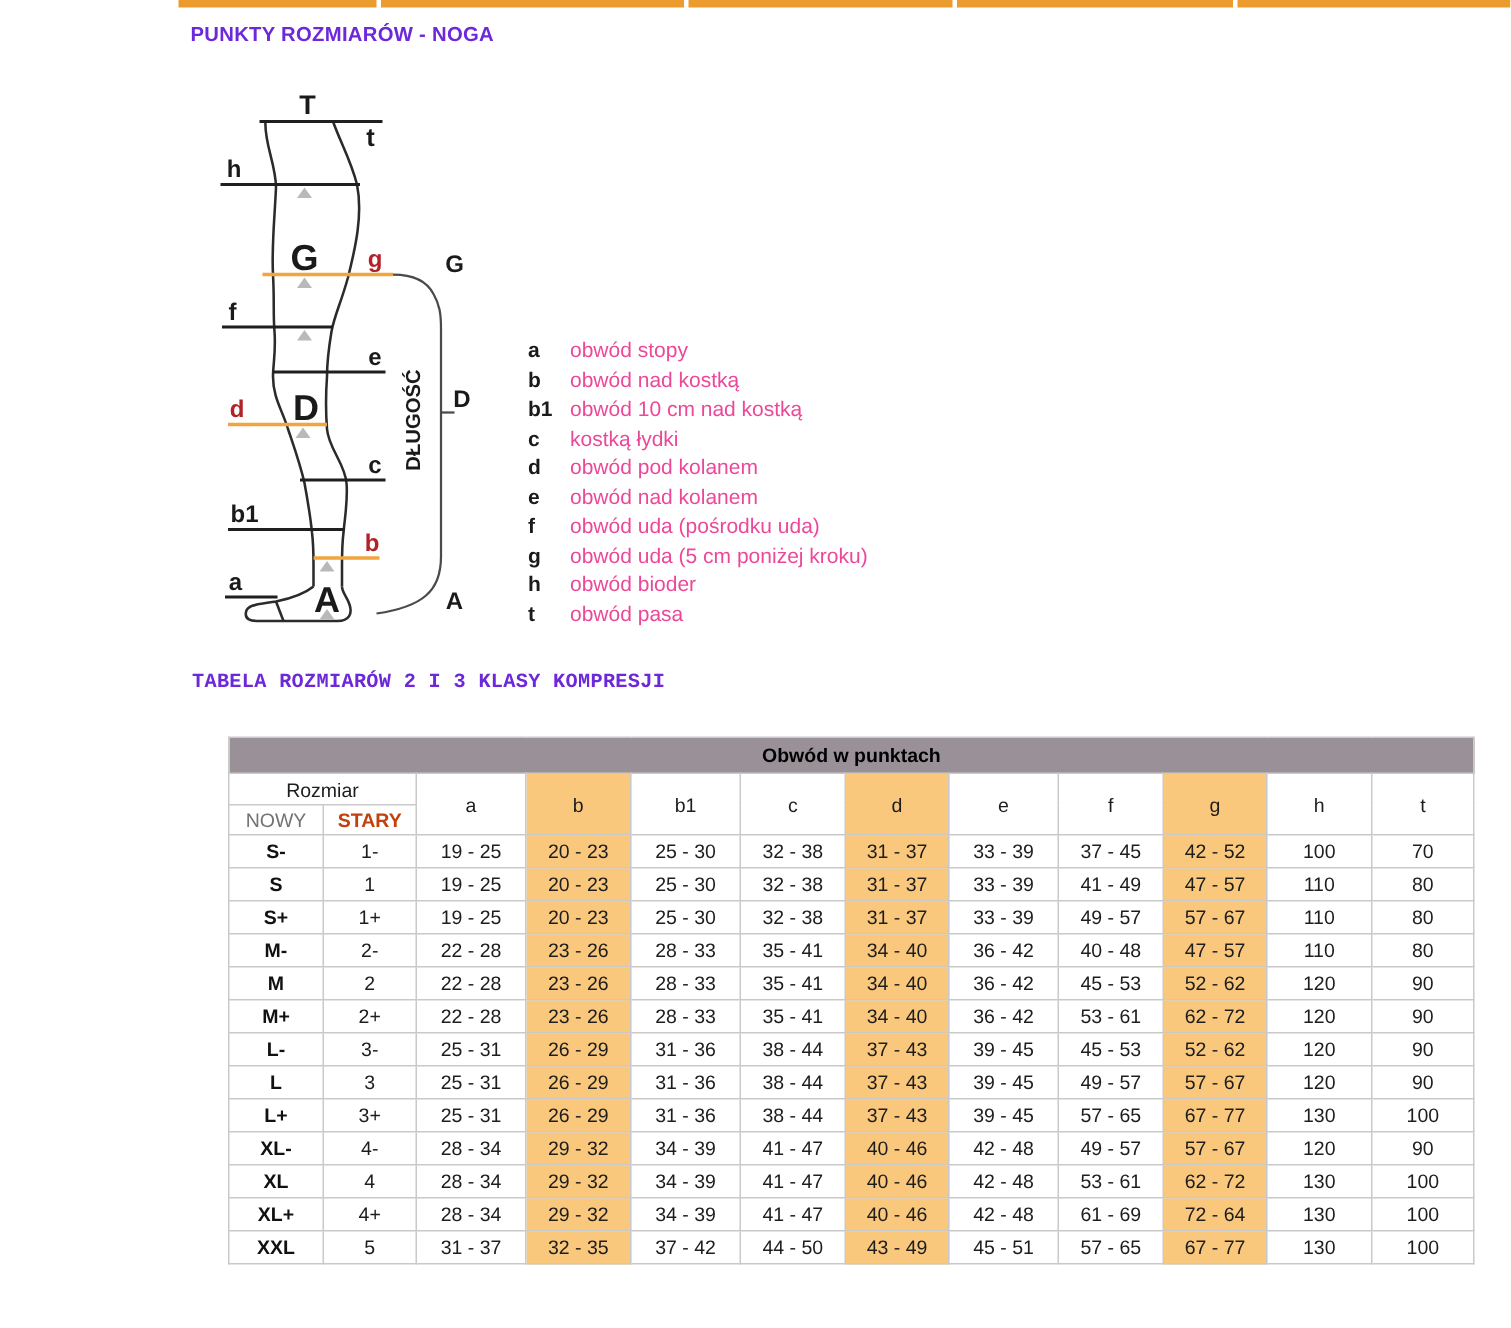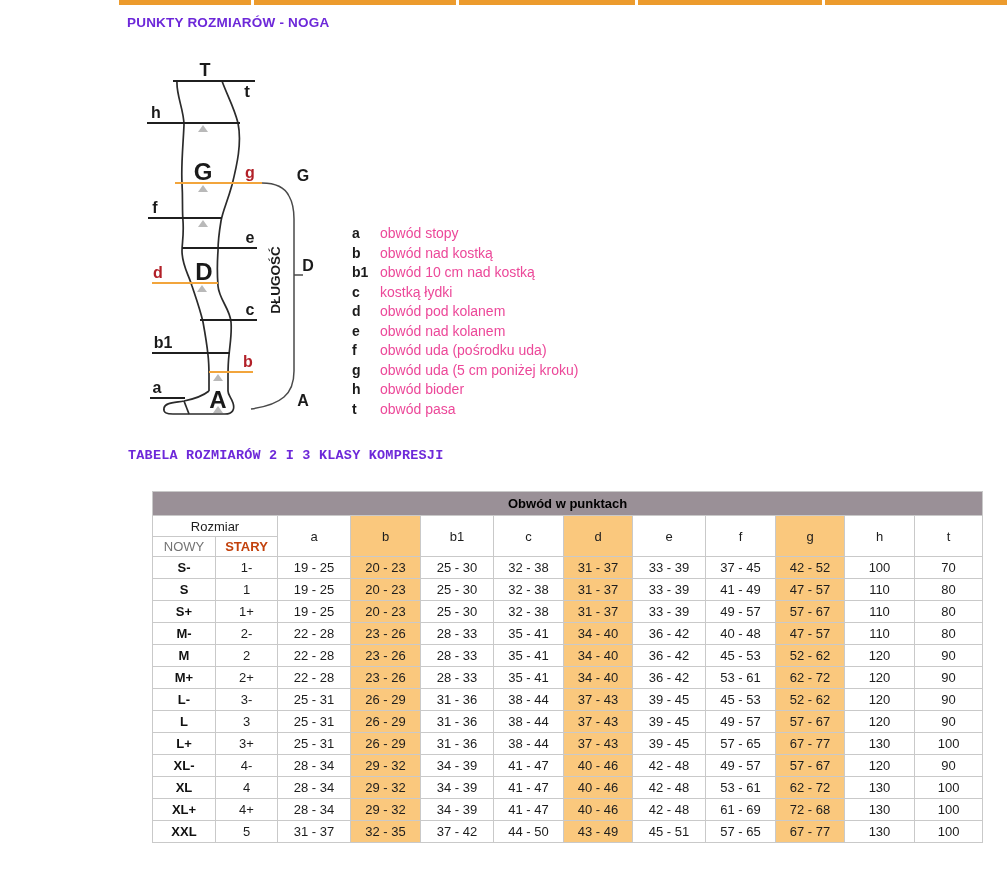--- a/index.html
+++ b/index.html
@@ -361,21 +361,21 @@
       <tr>
         <td class="size-new">XL+</td>
         <td>4+</td>
         <td>28 - 34</td>
         <td class="hl">29 - 32</td>
         <td>34 - 39</td>
         <td>41 - 47</td>
         <td class="hl">40 - 46</td>
         <td>42 - 48</td>
         <td>61 - 69</td>
-        <td class="hl">72 - 68</td>
+        <td class="hl">72 - 64</td>
         <td>130</td>
         <td>100</td>
       </tr>
       <tr>
         <td class="size-new">XXL</td>
         <td>5</td>
         <td>31 - 37</td>
         <td class="hl">32 - 35</td>
         <td>37 - 42</td>
         <td>44 - 50</td>

